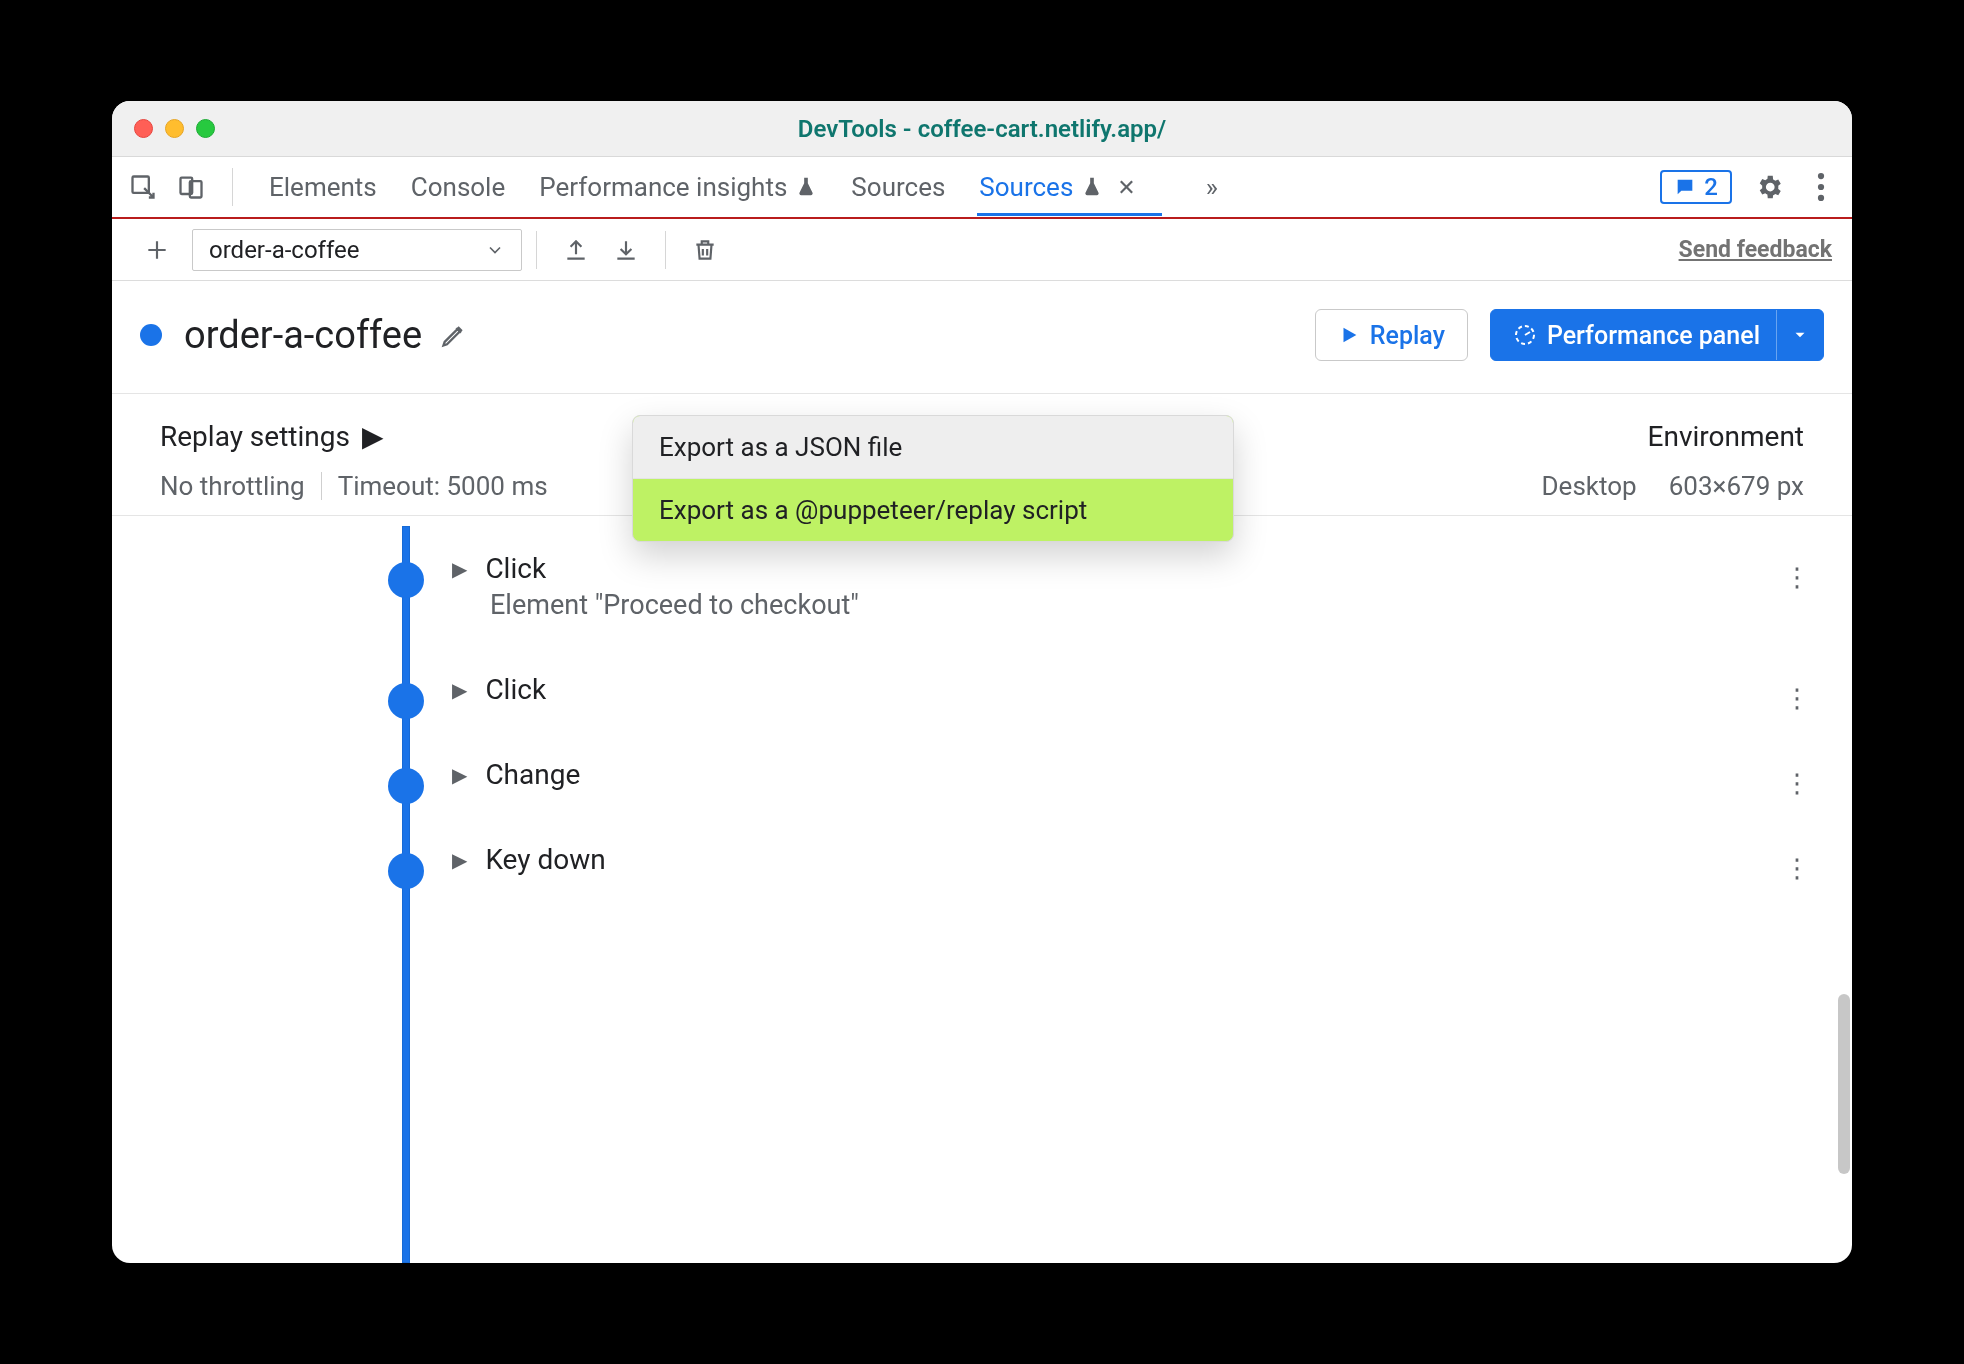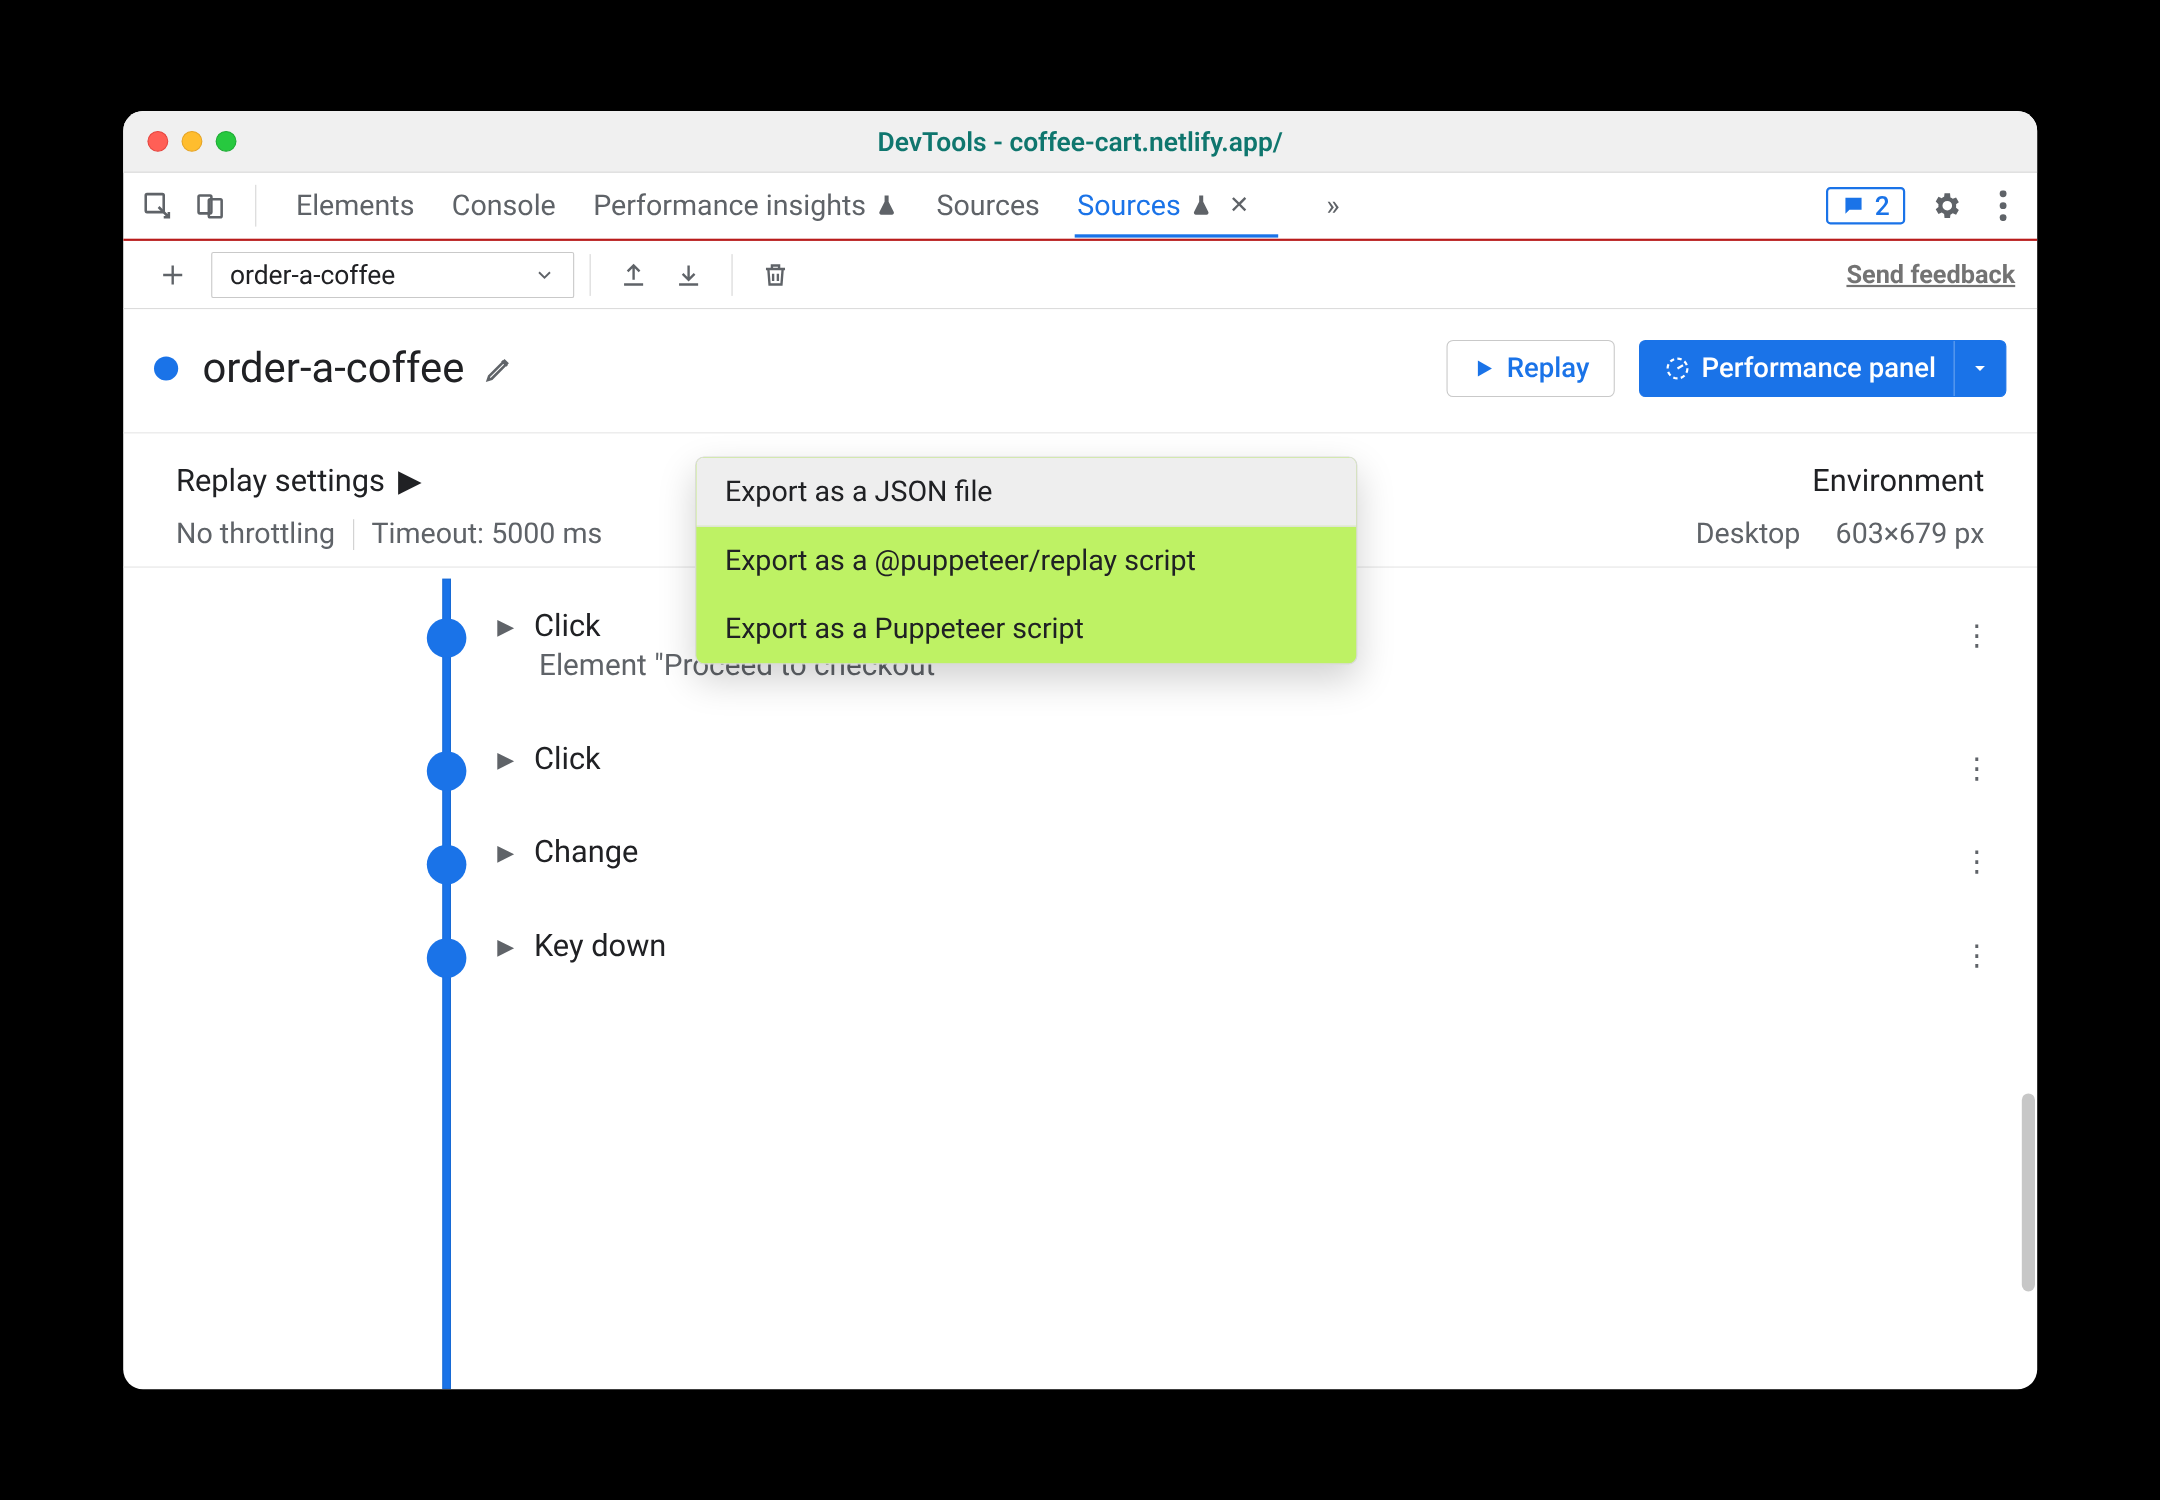--- a/index.html
+++ b/index.html
@@ -389,18 +389,17 @@
         </div>
 
       </div>
       <div class="scroll-thumb"></div>
     </div>
 
     <div class="dropdown">
       <div class="dd-item hovered">Export as a JSON file</div>
       <div class="dd-divider"></div>
       <div class="dd-item">Export as a @puppeteer/replay script</div>
-      <div class="dd-item">Export as a Puppeteer script</div>
     </div>
 
   </div>
 
 </div>
 
 </body></html>

